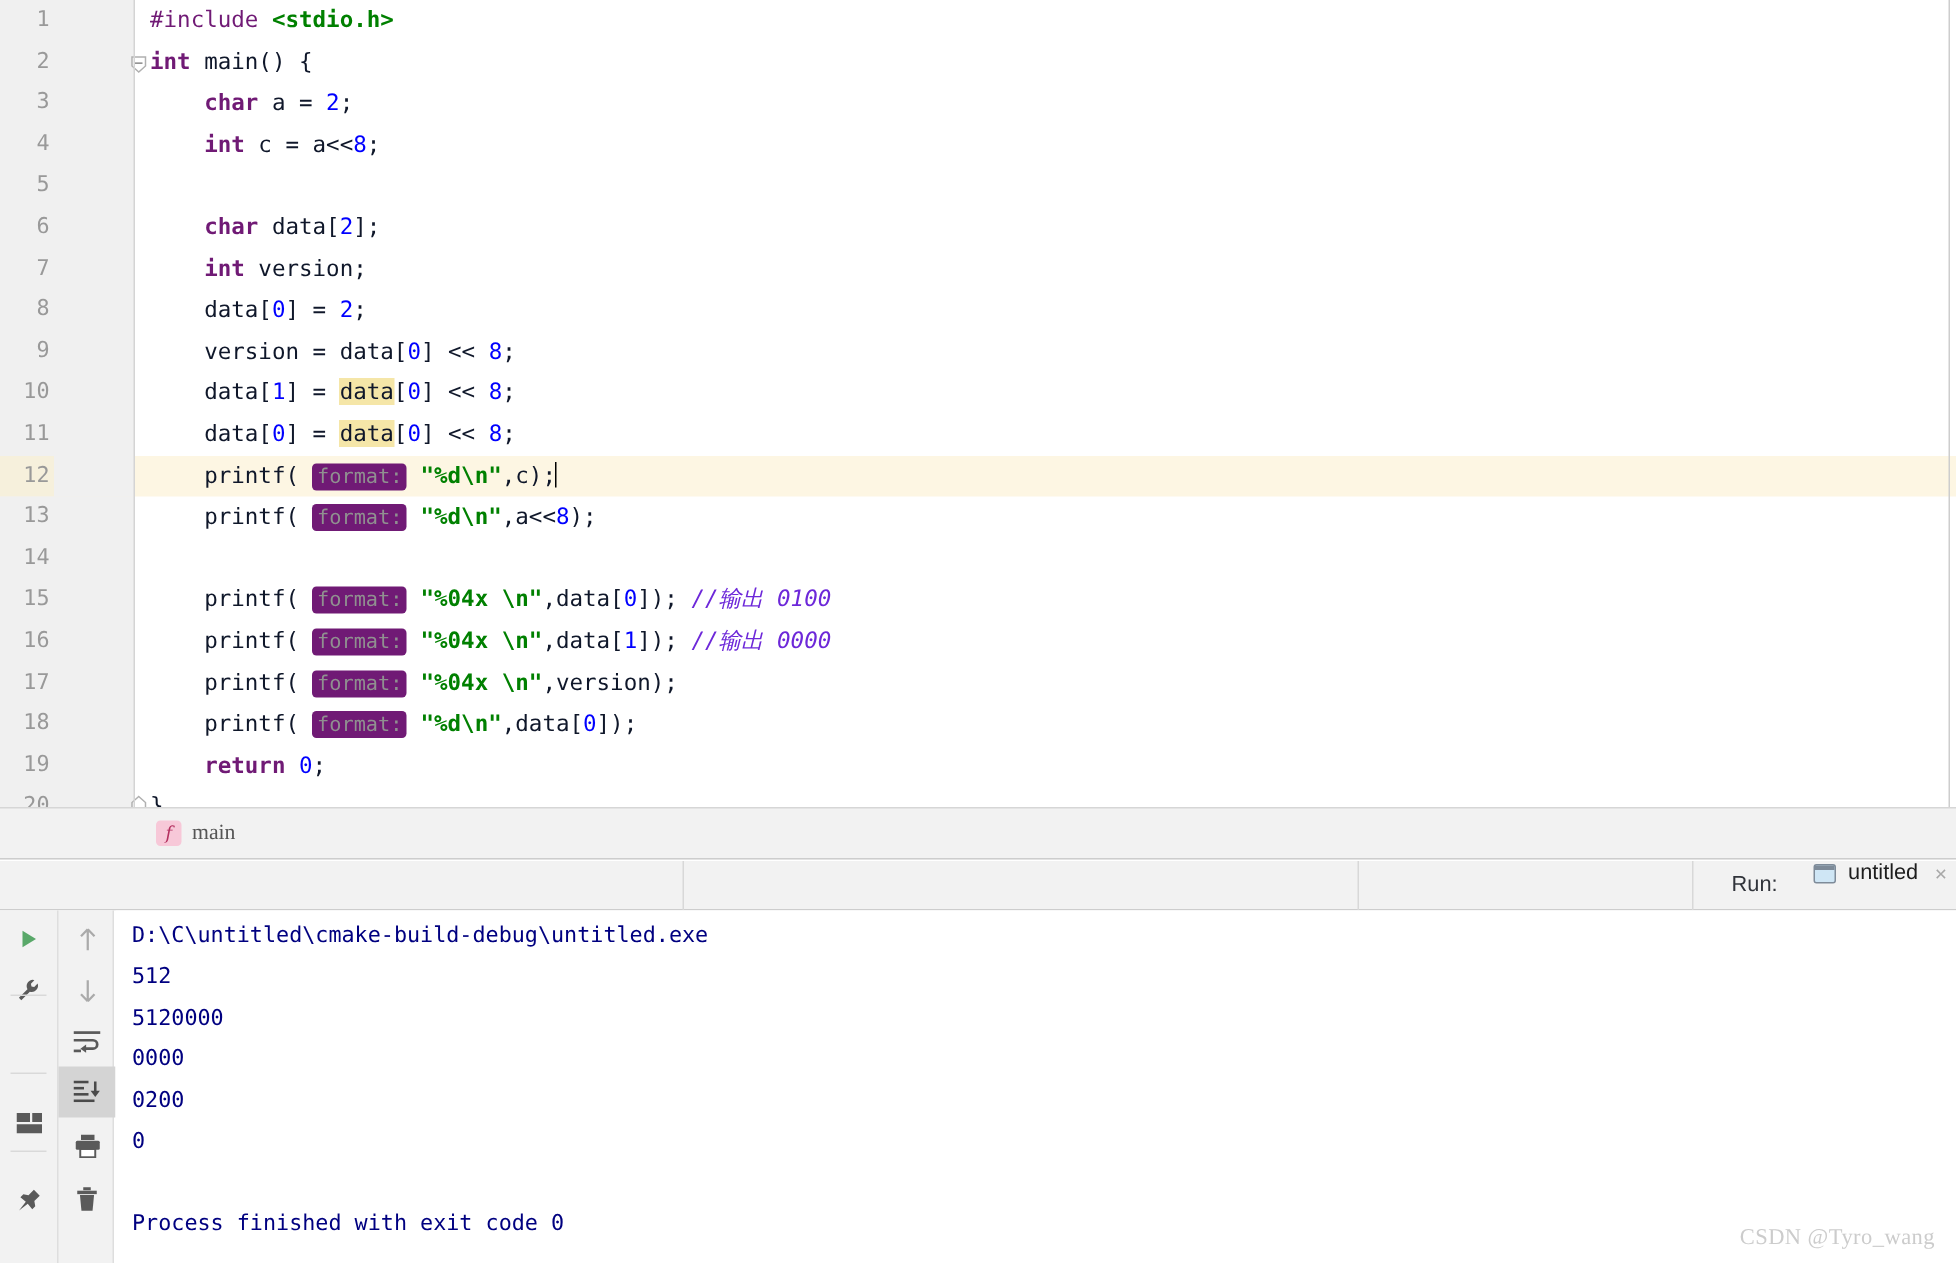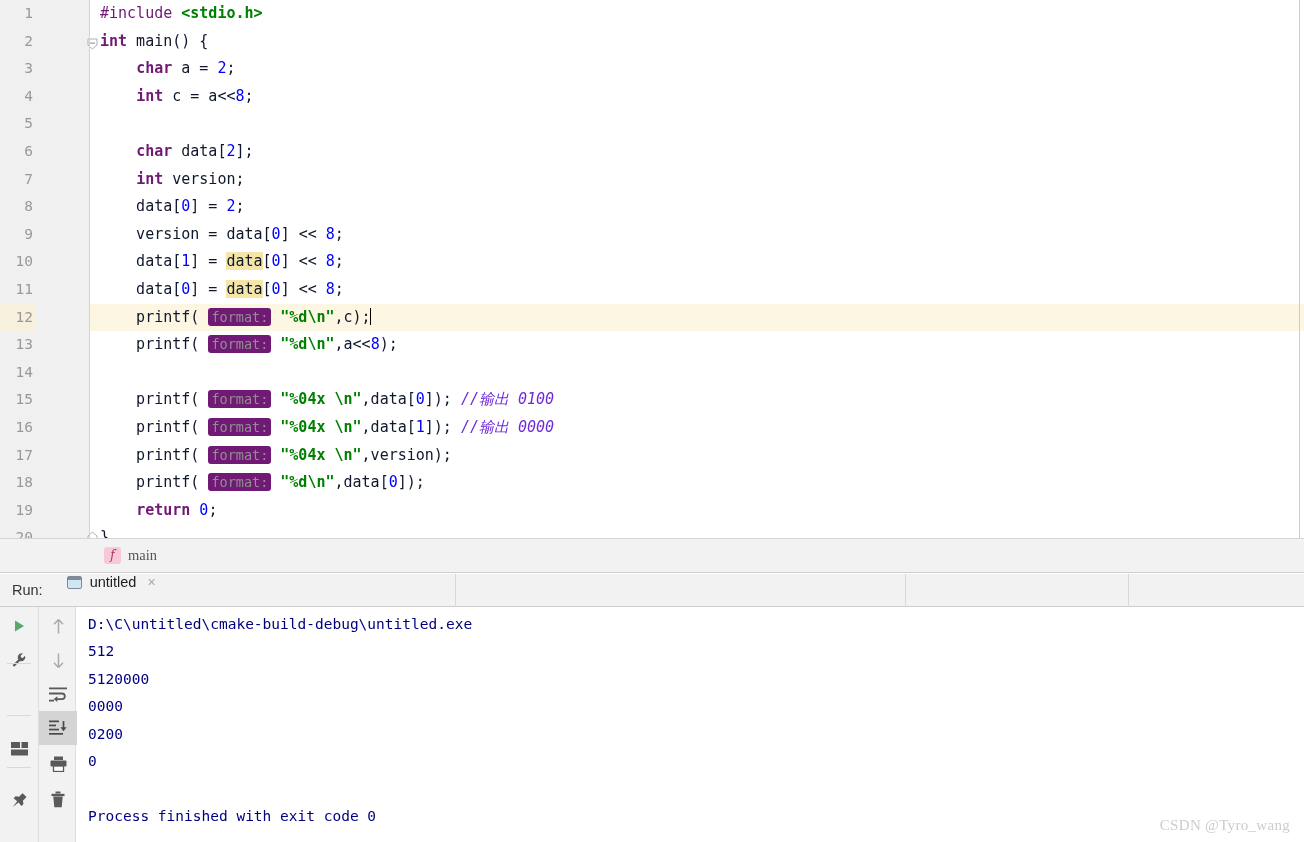--- a/index.html
+++ b/index.html
@@ -185,20 +185,21 @@
 
   
   .run-tabbar {
     position: absolute;
     left: 0; top: 574px;
     width: 1304px; height: 33px;
     background: #f2f2f2;
     border-bottom: 1px solid #cdcdcd;
     display: flex;
     align-items: center;
+    justify-content: flex-end;
   }
   .run-label {
     margin-left: 12px;
     font-size: 14.5px;
     color: #31343b;
   }
   .run-tab {
     position: relative;
     margin-left: 22px;
     display: flex;

